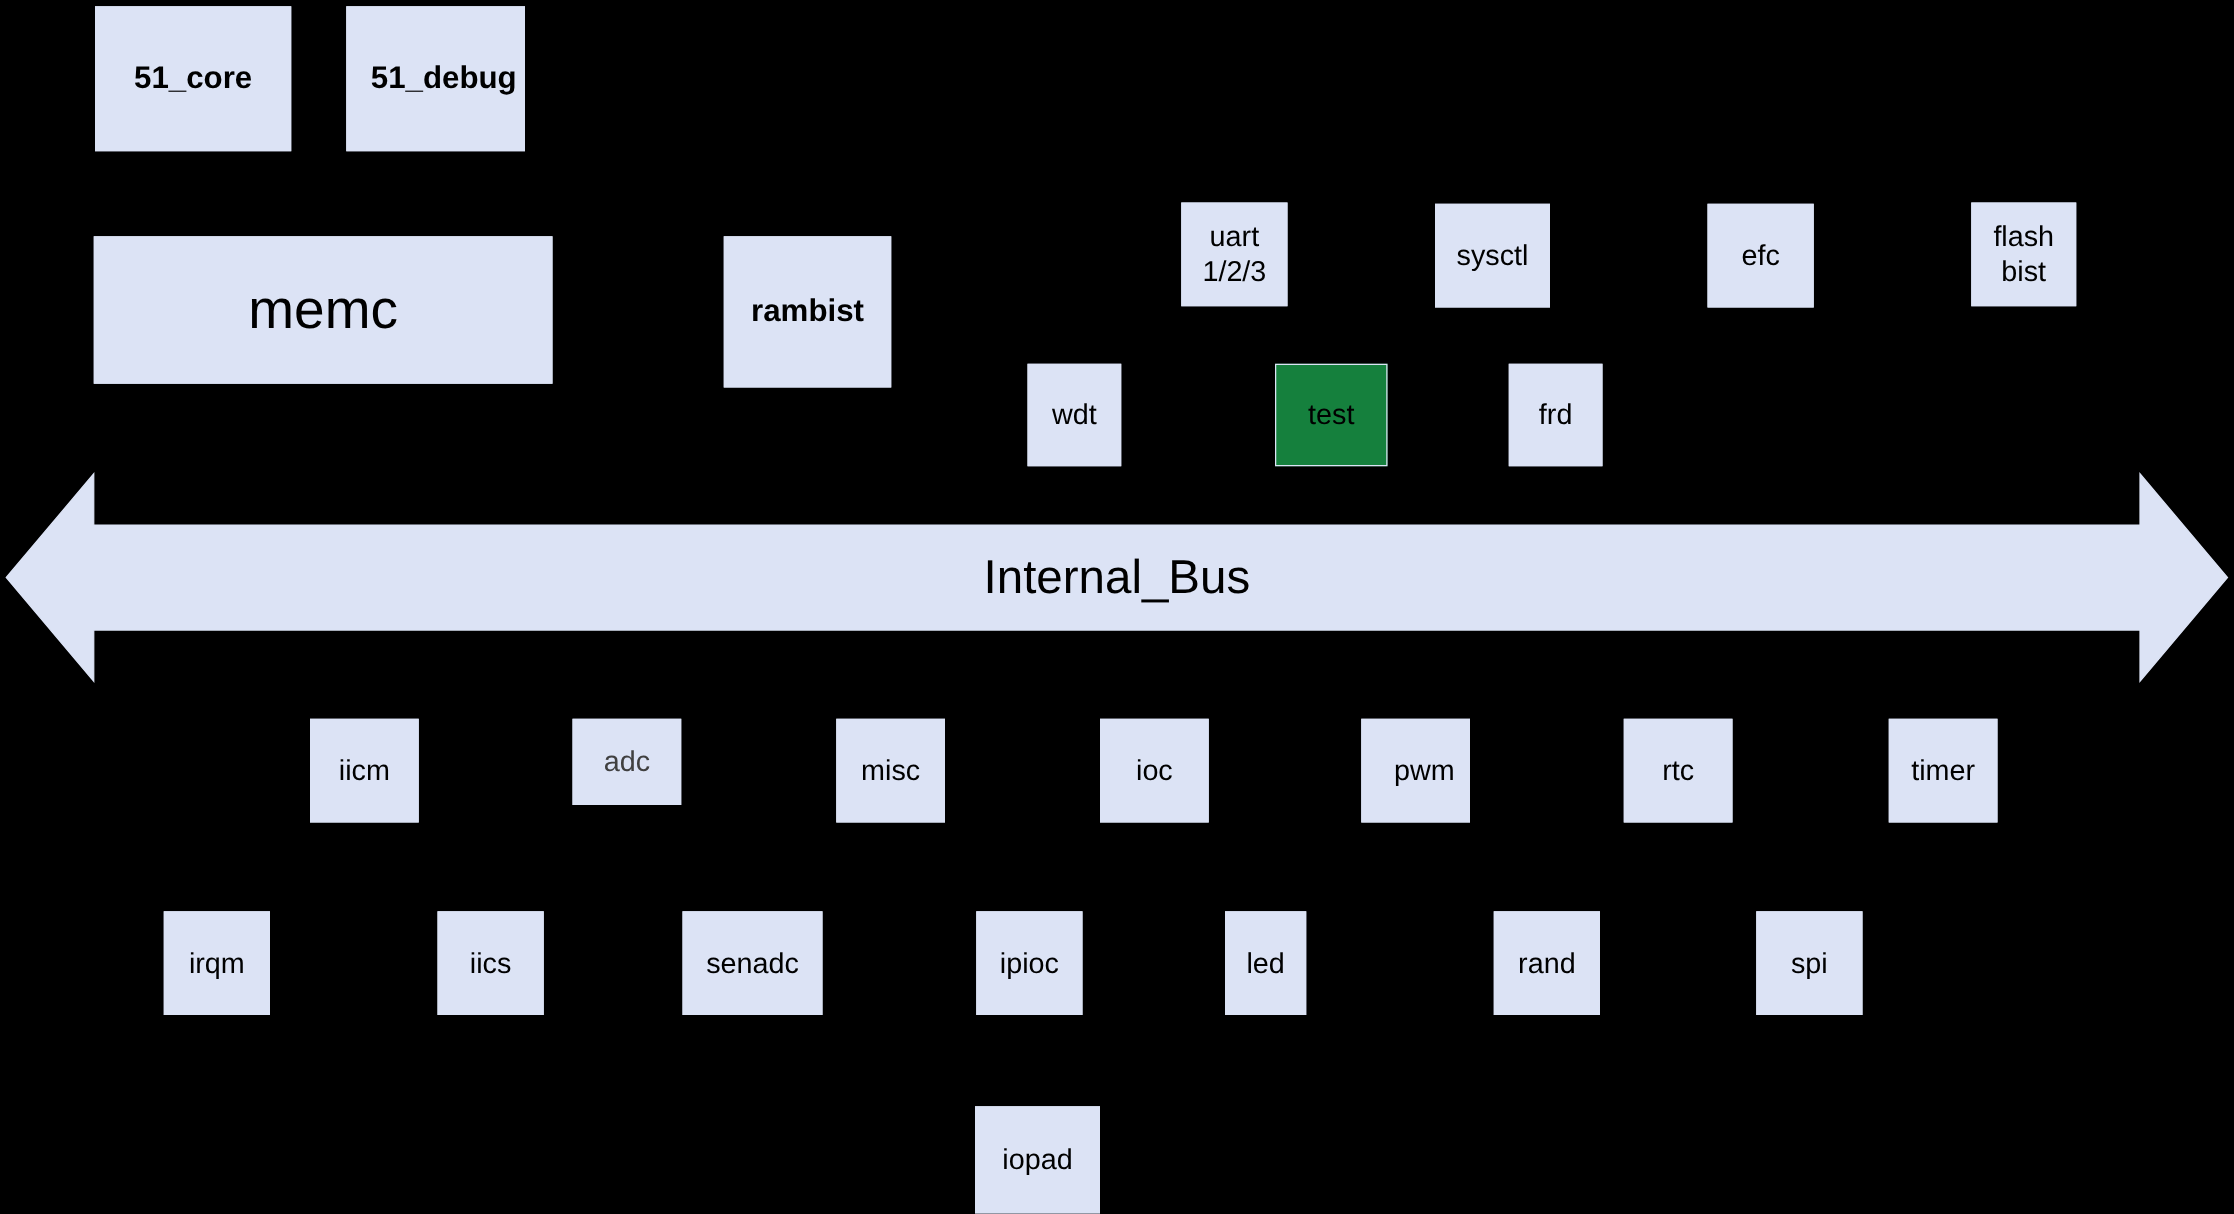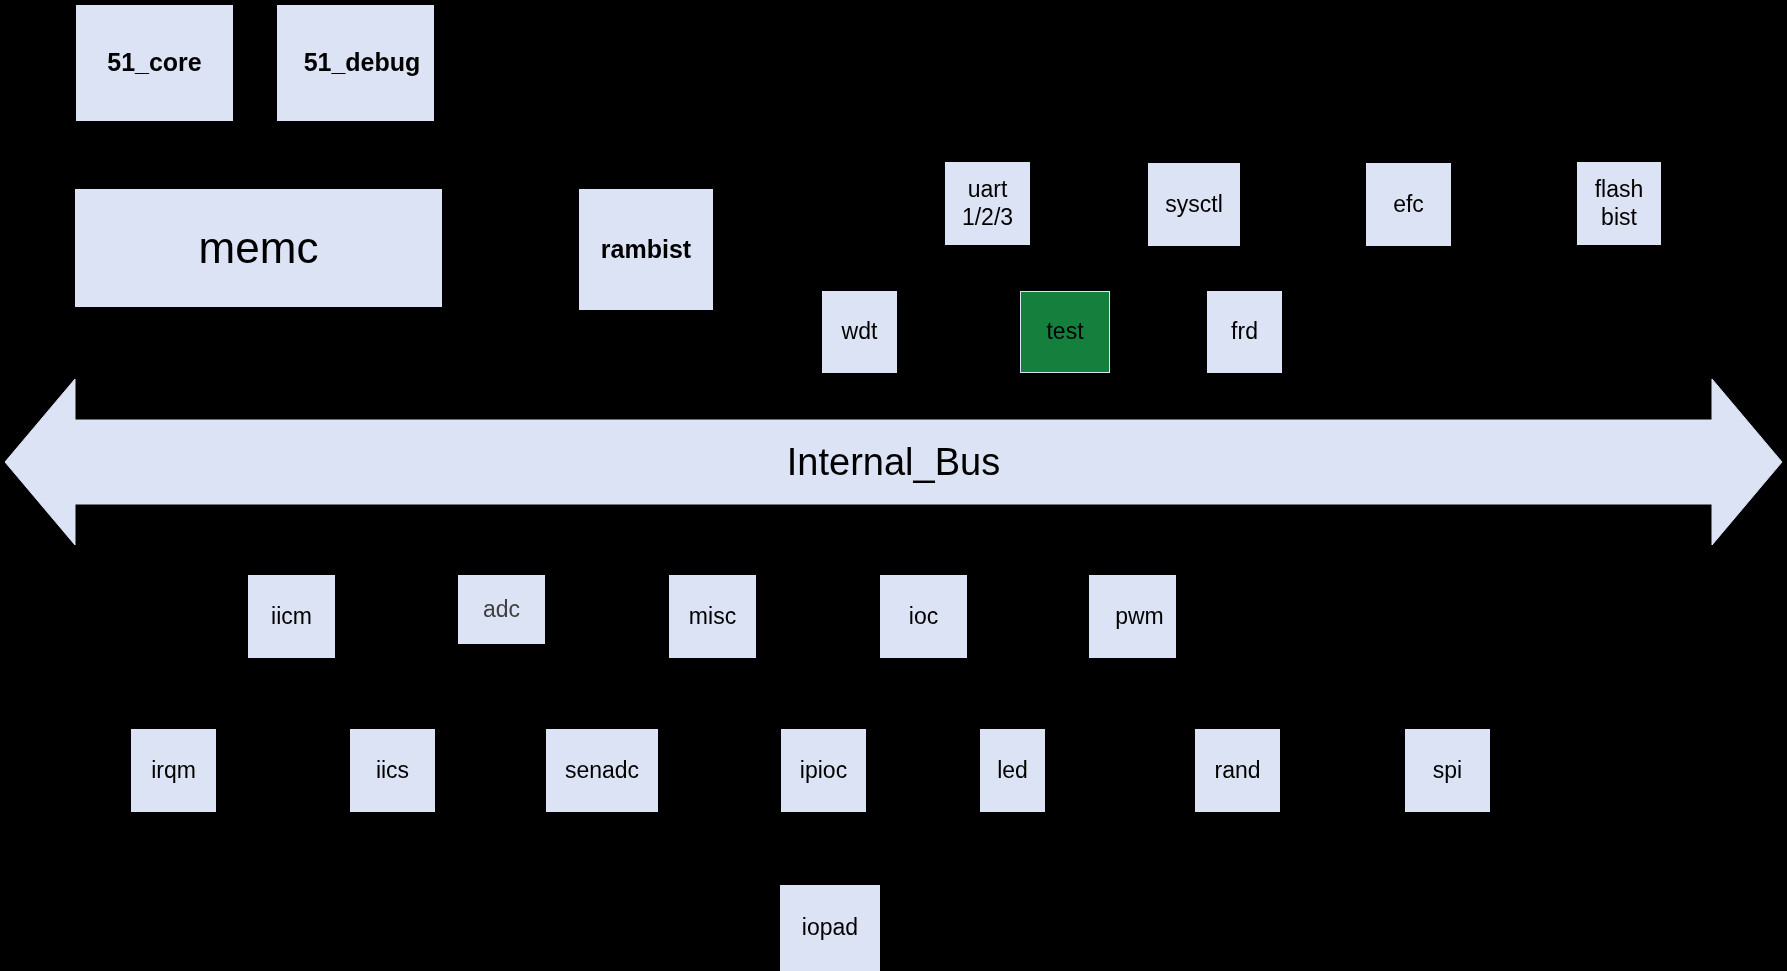--- a/index.html
+++ b/index.html
@@ -61,21 +61,21 @@
     font-family: "Liberation Sans", "DejaVu Sans", sans-serif;
     pointer-events: none;
   }
 </style>
 </head>
 <body>
 
 <div id="diagram-root" style="background: rgb(0, 0, 0);">
 
   <div class="block medium" style="left: 76px; top: 5px; width: 157px; height: 116px; background: rgb(220, 227, 245); border-color: rgb(220, 227, 245); color: rgb(0, 0, 0);">51_core</div>
-  <div class="block medium" style="left: 277px; top: 5px; width: 157px; height: 116px; background: rgb(220, 227, 245); border-color: rgb(220, 227, 245); color: rgb(0, 0, 0); padding-left: 13px;">51_debug</div>
+  <div class="block medium" style="left: 277px; top: 5px; width: 143px; height: 116px; background: rgb(220, 227, 245); border-color: rgb(220, 227, 245); color: rgb(0, 0, 0); padding-left: 13px;">51_debug</div>
 
   <div class="block large" style="left: 75px; top: 189px; width: 367px; height: 118px; background: rgb(220, 227, 245); border-color: rgb(220, 227, 245); color: rgb(0, 0, 0);">memc</div>
   <div class="block medium" style="left: 579px; top: 189px; width: 134px; height: 121px; background: rgb(220, 227, 245); border-color: rgb(220, 227, 245); color: rgb(0, 0, 0);">rambist</div>
   <div class="block small" style="left: 945px; top: 162px; width: 85px; height: 83px; background: rgb(220, 227, 245); border-color: rgb(220, 227, 245); color: rgb(0, 0, 0);">uart
 1/2/3</div>
   <div class="block small" style="left: 1148px; top: 163px; width: 92px; height: 83px; background: rgb(220, 227, 245); border-color: rgb(220, 227, 245); color: rgb(0, 0, 0);">sysctl</div>
   <div class="block small" style="left: 1366px; top: 163px; width: 85px; height: 83px; background: rgb(220, 227, 245); border-color: rgb(220, 227, 245); color: rgb(0, 0, 0);">efc</div>
   <div class="block small" style="left: 1577px; top: 162px; width: 84px; height: 83px; background: rgb(220, 227, 245); border-color: rgb(220, 227, 245); color: rgb(0, 0, 0);">flash
 bist</div>
 
@@ -90,20 +90,22 @@
   </div>
   <div class="bus-label">
     <span>Internal_Bus</span>
   </div>
 
   <div class="block small" style="left: 248px; top: 575px; width: 87px; height: 83px; background: rgb(220, 227, 245); border-color: rgb(220, 227, 245); color: rgb(0, 0, 0);">iicm</div>
   <div class="block small" style="left: 458px; top: 575px; width: 87px; height: 69px; background: rgb(220, 227, 245); border-color: rgb(220, 227, 245); color: #404040;">adc</div>
   <div class="block small" style="left: 669px; top: 575px; width: 87px; height: 83px; background: rgb(220, 227, 245); border-color: rgb(220, 227, 245); color: rgb(0, 0, 0);">misc</div>
   <div class="block small" style="left: 880px; top: 575px; width: 87px; height: 83px; background: rgb(220, 227, 245); border-color: rgb(220, 227, 245); color: rgb(0, 0, 0);">ioc</div>
   <div class="block small" style="left: 1089px; top: 575px; width: 87px; height: 83px; background: rgb(220, 227, 245); border-color: rgb(220, 227, 245); color: rgb(0, 0, 0); padding-left: 14px;">pwm</div>
+  <div class="block small" style="left: 1299px; top: 575px; width: 87px; height: 83px; background: rgb(220, 227, 245); border-color: rgb(220, 227, 245); color: rgb(0, 0, 0);">rtc</div>
+  <div class="block small" style="left: 1511px; top: 575px; width: 87px; height: 83px; background: rgb(220, 227, 245); border-color: rgb(220, 227, 245); color: rgb(0, 0, 0);">timer</div>
 
   <div class="block small" style="left: 131px; top: 729px; width: 85px; height: 83px; background: rgb(220, 227, 245); border-color: rgb(220, 227, 245); color: rgb(0, 0, 0);">irqm</div>
   <div class="block small" style="left: 350px; top: 729px; width: 85px; height: 83px; background: rgb(220, 227, 245); border-color: rgb(220, 227, 245); color: rgb(0, 0, 0);">iics</div>
   <div class="block small" style="left: 546px; top: 729px; width: 112px; height: 83px; background: rgb(220, 227, 245); border-color: rgb(220, 227, 245); color: rgb(0, 0, 0);">senadc</div>
   <div class="block small" style="left: 781px; top: 729px; width: 85px; height: 83px; background: rgb(220, 227, 245); border-color: rgb(220, 227, 245); color: rgb(0, 0, 0);">ipioc</div>
   <div class="block small" style="left: 980px; top: 729px; width: 65px; height: 83px; background: rgb(220, 227, 245); border-color: rgb(220, 227, 245); color: rgb(0, 0, 0);">led</div>
   <div class="block small" style="left: 1195px; top: 729px; width: 85px; height: 83px; background: rgb(220, 227, 245); border-color: rgb(220, 227, 245); color: rgb(0, 0, 0);">rand</div>
   <div class="block small" style="left: 1405px; top: 729px; width: 85px; height: 83px; background: rgb(220, 227, 245); border-color: rgb(220, 227, 245); color: rgb(0, 0, 0);">spi</div>
 
   <div class="block small" style="left: 780px; top: 885px; width: 100px; height: 86px; background: rgb(220, 227, 245); border-color: rgb(220, 227, 245); color: rgb(0, 0, 0);">iopad</div>

